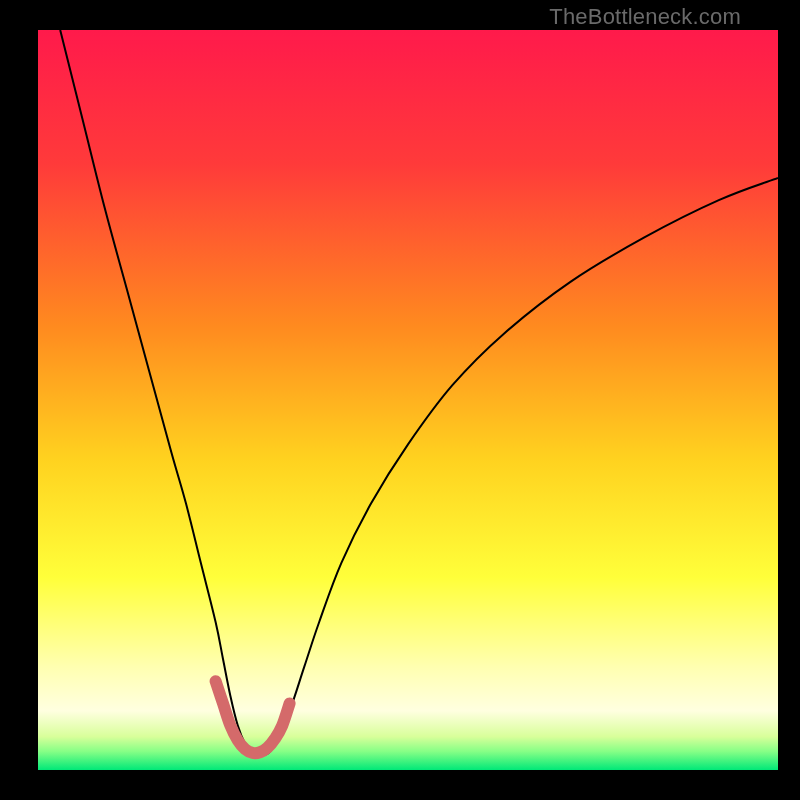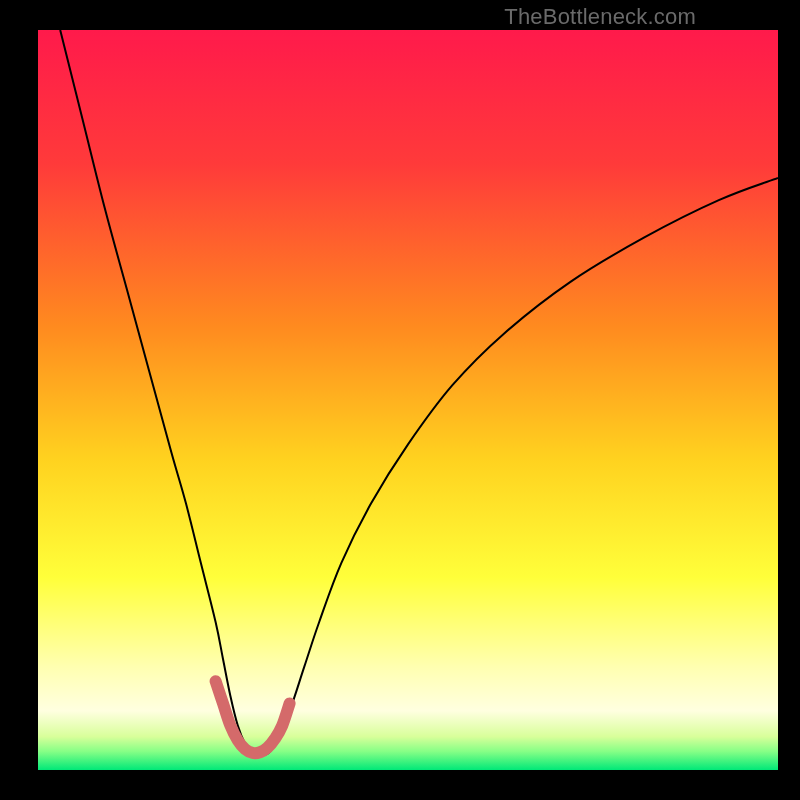--- a/index.html
+++ b/index.html
@@ -9,20 +9,21 @@
     height: 800px;
     background: #000;
     overflow: hidden;
     font-family: Arial, Helvetica, sans-serif;
   }
   .frame {
     position: absolute;
     top: 0; left: 0;
     width: 720px; height: 800px;
     background: #000;
+    padding-left: 45px;
   }
   .plot-area {
     position: absolute;
     left: 38px;
     top: 30px;
     width: 740px;
     height: 740px;
     overflow: hidden;
   }
   .watermark {

